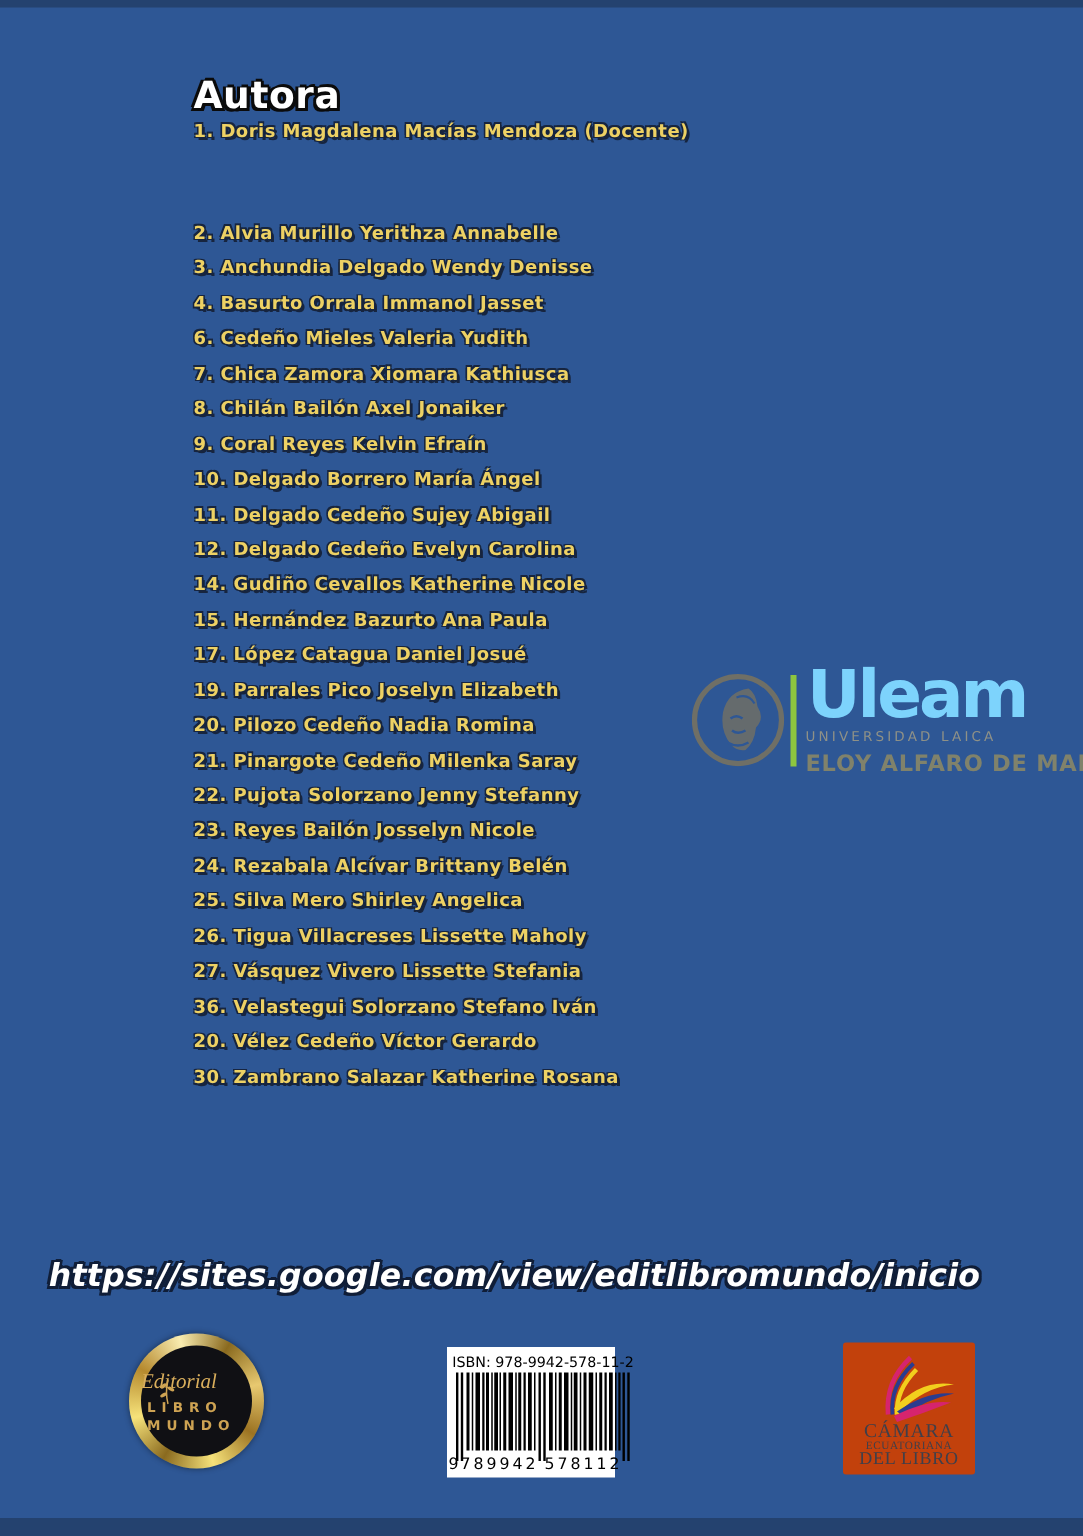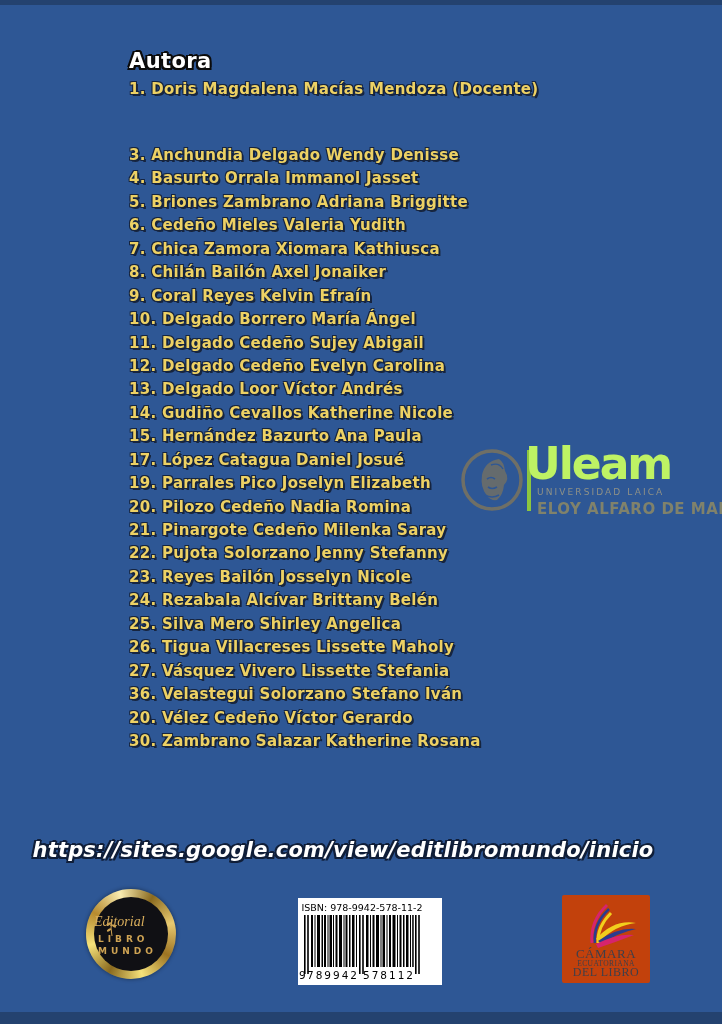--- a/index.html
+++ b/index.html
@@ -10,41 +10,41 @@
     background: #2E5795;
     overflow: hidden;
     font-family: "DejaVu Sans", sans-serif;
   }
   .edge-strip { position: absolute; left: 0; width: 722px; background: #24426F; }
   .edge-strip.top { top: 0; height: 5px; }
   .edge-strip.bottom { top: 1012px; height: 12px; }
 
   .h-white {
     position: absolute; left: 129px;
-    color: #ffffff; font-weight: bold; font-size: 21px; letter-spacing: 0.4px;
+    color: #ffffff; font-weight: bold; font-size: 25px; letter-spacing: 0.4px;
     text-shadow: -2px -1px 0 #0b0b0b, 2px -1px 0 #0b0b0b, -2px 2px 0 #0b0b0b,
                  2px 2px 0 #0b0b0b, 1px -2px 0 #0b0b0b, -1px 2px 0 #0b0b0b;
   }
   .yellow-line {
-    color: #EDD164; font-weight: bold; font-size: 15px; letter-spacing: 0.3px;
+    color: #EDD164; font-weight: bold; font-size: 12px; letter-spacing: 0.3px;
     text-shadow: -1px -1px 0 #17253F, 1px -1px 0 #17253F, -1px 1px 0 #17253F,
                  1px 1px 0 #17253F, 2px 2px 0 #17253F;
     white-space: nowrap;
   }
   .autora-item { position: absolute; left: 129px; top: 80px; }
   .poster-list { position: absolute; left: 129px; top: 144px; }
   .poster-list .author-item { height: 23.45px; line-height: 23.45px; }
 
   
   .uleam { position: absolute; left: 458px; top: 446px; width: 215px; height: 72px; }
   .uleam .portrait { position: absolute; left: 3px; top: 3px; }
   .uleam .green-bar { position: absolute; left: 69px; top: 4px; width: 3.5px; height: 61px; background: #8DC63F; }
   .uleam .brand {
-    position: absolute; left: 67px; top: -8px;
-    color: #bef264; font-weight: bold; font-size: 44px; letter-spacing: -2px;
+    position: absolute; left: 80px; top: -8px;
+    color: #7dd3fc; font-weight: bold; font-size: 44px; letter-spacing: -2px;
   }
   .uleam .sub1 {
     position: absolute; left: 79px; top: 41px;
     color: #8F9187; font-size: 9px; letter-spacing: 2.1px; white-space: nowrap;
   }
   .uleam .sub2 {
     position: absolute; left: 79px; top: 54px;
     color: #80826B; font-size: 15px; font-weight: bold; letter-spacing: 0.5px; white-space: nowrap;
   }
 
@@ -73,21 +73,21 @@
   }
   .seal .script {
     color: #D9AE5C; font-family: "Liberation Serif", serif; font-style: italic;
     font-size: 14px; margin-top: 2px;
   }
   .seal .caps { color: #CEA353; font-size: 9px; font-weight: bold; letter-spacing: 4px; margin-top: 4px; text-indent: 4px; }
   .seal .branch { position: absolute; left: 11px; top: 22px; }
 
   
   .barcode-box {
-    position: absolute; left: 298px; top: 898px; width: 144px; height: 87px;
+    position: absolute; left: 298px; top: 898px; width: 112px; height: 87px;
     background: #ffffff;
   }
 
   
   .camara-box {
     position: absolute; left: 562px; top: 895px; width: 88px; height: 88px;
     background: #c2410c; border-radius: 2px;
   }
 </style>
 </head>
@@ -96,31 +96,30 @@
 <div class="page">
   <div class="edge-strip top"></div>
   <div class="edge-strip bottom"></div>
 
   <div class="h-white" style="top:49px">Autora</div>
 
   <div class="yellow-line autora-item">1. Doris Magdalena Macías Mendoza (Docente)</div>
 
 
   <div class="poster-list">
+      <div class="yellow-line author-item">2. Alvia Murillo Yerithza Annabelle</div>
       <div class="yellow-line author-item">3. Anchundia Delgado Wendy Denisse</div>
       <div class="yellow-line author-item">4. Basurto Orrala Immanol Jasset</div>
-      <div class="yellow-line author-item">5. Briones Zambrano Adriana Briggitte</div>
       <div class="yellow-line author-item">6. Cedeño Mieles Valeria Yudith</div>
       <div class="yellow-line author-item">7. Chica Zamora Xiomara Kathiusca</div>
       <div class="yellow-line author-item">8. Chilán Bailón Axel Jonaiker</div>
       <div class="yellow-line author-item">9. Coral Reyes Kelvin Efraín</div>
       <div class="yellow-line author-item">10. Delgado Borrero María Ángel</div>
       <div class="yellow-line author-item">11. Delgado Cedeño Sujey Abigail</div>
       <div class="yellow-line author-item">12. Delgado Cedeño Evelyn Carolina</div>
-      <div class="yellow-line author-item">13. Delgado Loor Víctor Andrés</div>
       <div class="yellow-line author-item">14. Gudiño Cevallos Katherine Nicole</div>
       <div class="yellow-line author-item">15. Hernández Bazurto Ana Paula</div>
       <div class="yellow-line author-item">17. López Catagua Daniel Josué</div>
       <div class="yellow-line author-item">19. Parrales Pico Joselyn Elizabeth</div>
       <div class="yellow-line author-item">20. Pilozo Cedeño Nadia Romina</div>
       <div class="yellow-line author-item">21. Pinargote Cedeño Milenka Saray</div>
       <div class="yellow-line author-item">22. Pujota Solorzano Jenny Stefanny</div>
       <div class="yellow-line author-item">23. Reyes Bailón Josselyn Nicole</div>
       <div class="yellow-line author-item">24. Rezabala Alcívar Brittany Belén</div>
       <div class="yellow-line author-item">25. Silva Mero Shirley Angelica</div>

